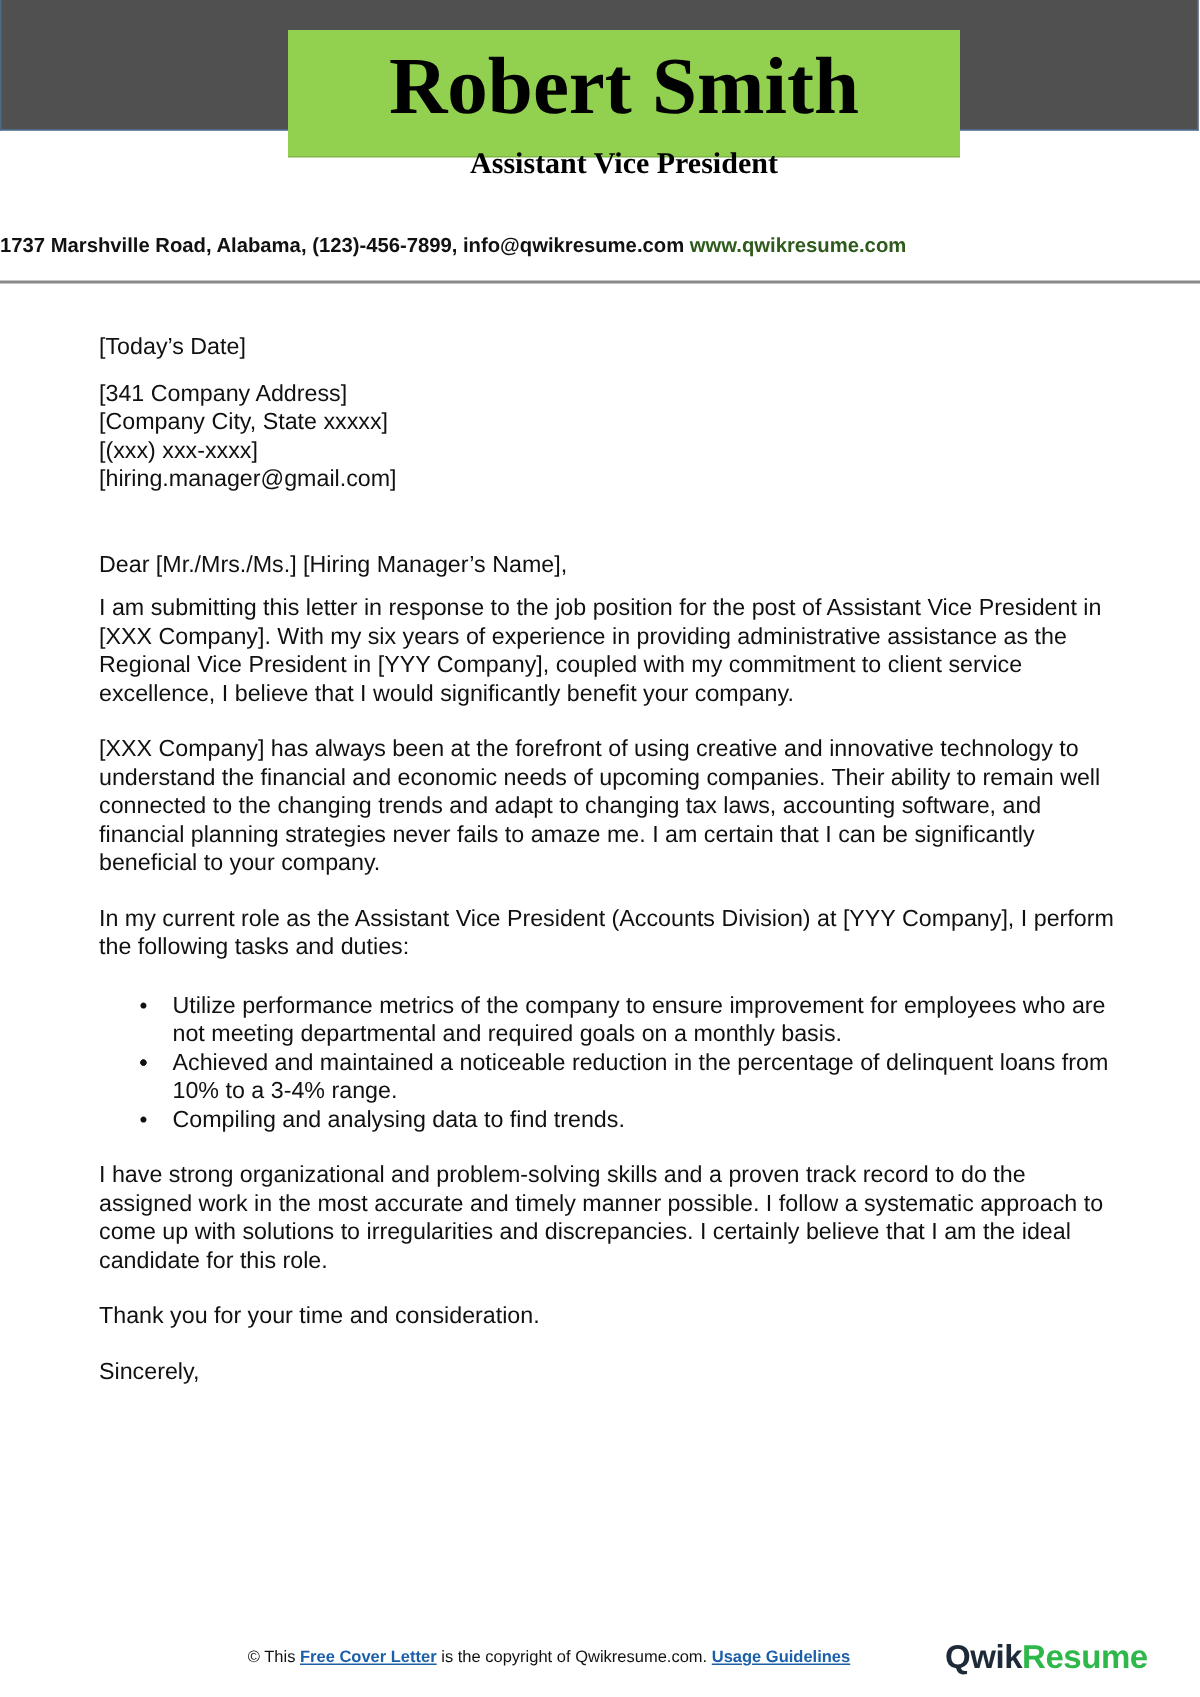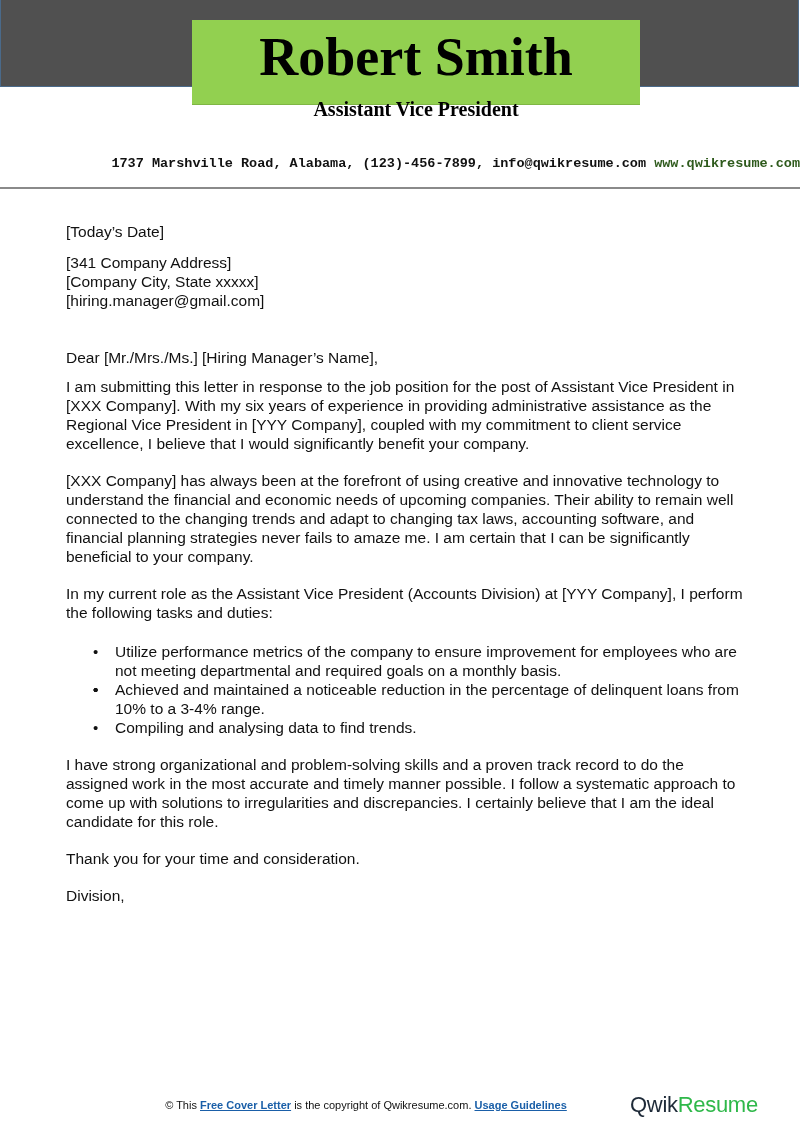--- a/index.html
+++ b/index.html
@@ -20,22 +20,22 @@
     .name {
       font-family: "Liberation Serif", "DejaVu Serif", serif; font-weight: bold;
       font-size: 54px; line-height: 54px; margin-top: 10px; letter-spacing: 0px;
       color: #000;
     }
     .title {
       font-family: "Liberation Serif", "DejaVu Serif", serif; font-weight: bold;
       font-size: 20px; line-height: 34px; margin-top: 8px; color: #000;
     }
     .contact {
-      position: absolute; left: 0; top: 156px; width: 800px; text-align: right;
-      font-size: 13.5px; font-weight: bold; color: #111; font-family: Liberation Mono, monospace;
+      position: absolute; left: 0; top: 156px; width: 800px; text-align: left;
+      font-size: 13.5px; font-weight: bold; color: #111;
     }
     .contact .web { color: #2e5a1c; }
     .separator {
       position: absolute; left: 0; top: 187px; width: 800px; height: 2px; background: #8a8a8a;
     }
     .body-text {
       position: absolute; left: 66px; top: 222px; width: 680px;
       font-size: 15.5px; line-height: 19px; color: #111;
     }
     .body-text p { margin: 0; }
@@ -49,21 +49,21 @@
     ul.duties li .bullet {
       position: absolute; left: -22px; top: 0; font-size: 15px;
     }
     .thanks { margin-bottom: 18px !important; }
     .footer-note {
       position: absolute; left: 0; top: 1099px; width: 732px; text-align: center;
       font-size: 11px; color: #111;
     }
     .footer-note a { color: #1a5fa8; font-weight: bold; text-decoration: underline; }
     .brand {
-      position: absolute; left: 630px; top: 1092px; font-size: 22px; font-weight: normal;
+      position: absolute; left: 630px; top: 1092px; font-size: 22px; font-weight: bold;
       letter-spacing: -0.3px;
     }
     .brand .q { color: #1e2a38; }
     .brand .r { color: #2fb84a; }
   </style>
 </head>
 <body>
 
 <div class="top-band"></div>
 
@@ -77,36 +77,37 @@
   <span class="web">www.qwikresume.com</span>
 </div>
 
 <div class="separator"></div>
 
 <div class="body-text">
   <p class="date">[Today’s Date]</p>
   <div class="addr-block">
     <p>[341 Company Address]</p>
     <p>[Company City, State xxxxx]</p>
+    <p>[(xxx) xxx-xxxx]</p>
     <p>[hiring.manager@gmail.com]</p>
   </div>
   <p class="salutation">Dear [Mr./Mrs./Ms.] [Hiring Manager’s Name],</p>
   <p class="para">I am submitting this letter in response to the job position for the post of Assistant Vice President in [XXX Company]. With my six years of experience in providing administrative assistance as the Regional Vice President in [YYY Company], coupled with my commitment to client service excellence, I believe that I would significantly benefit your company.</p>
   <p class="para">[XXX Company] has always been at the forefront of using creative and innovative technology to understand the financial and economic needs of upcoming companies. Their ability to remain well connected to the changing trends and adapt to changing tax laws, accounting software, and financial planning strategies never fails to amaze me. I am certain that I can be significantly beneficial to your company.</p>
   <p class="para-intro">In my current role as the Assistant Vice President (Accounts Division) at [YYY Company], I perform the following tasks and duties:</p>
   <ul class="duties">
     <li><span class="bullet">•</span><span>Utilize performance metrics of the company to ensure improvement for employees who are not meeting departmental and required goals on a monthly basis.</span></li>
     <li><span class="bullet">•</span></li>
     <li><span class="bullet">•</span></li>
     <li><span class="bullet">•</span><span>Achieved and maintained a noticeable reduction in the percentage of delinquent loans from 10% to a 3-4% range.</span></li>
     <li><span class="bullet">•</span><span>Compiling and analysing data to find trends.</span></li>
   </ul>
   <p class="para">I have strong organizational and problem-solving skills and a proven track record to do the assigned work in the most accurate and timely manner possible. I follow a systematic approach to come up with solutions to irregularities and discrepancies. I certainly believe that I am the ideal candidate for this role.</p>
   <p class="thanks">Thank you for your time and consideration.</p>
-  <p>Division,</p>
+  <p>Sincerely,</p>
 </div>
 
 <div class="footer-note">
   <span>© This </span><a>Free Cover Letter</a><span> is the copyright of Qwikresume.com. </span><a>Usage Guidelines</a>
 </div>
 
 <div class="brand">
   <span class="q">Qwik</span><span class="r">Resume</span>
 </div>
 

